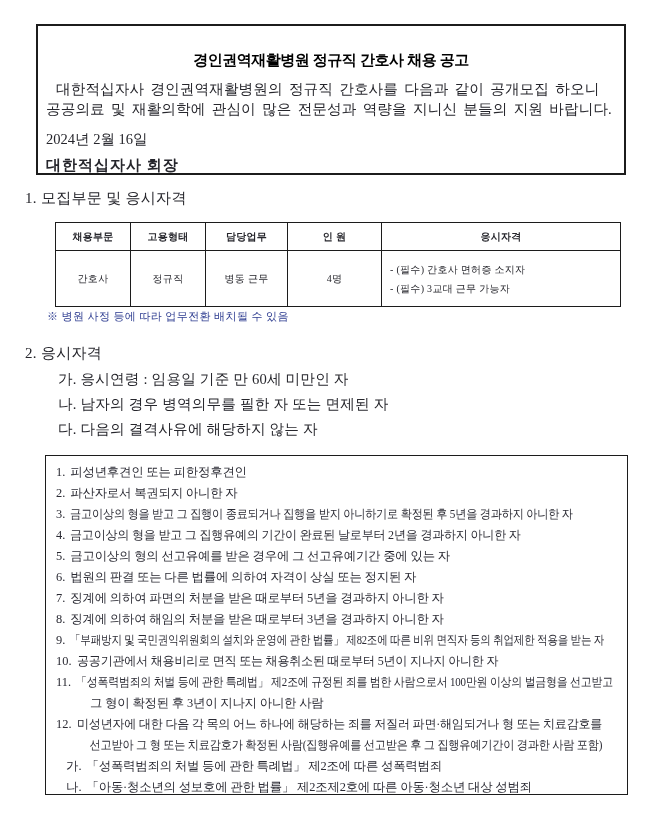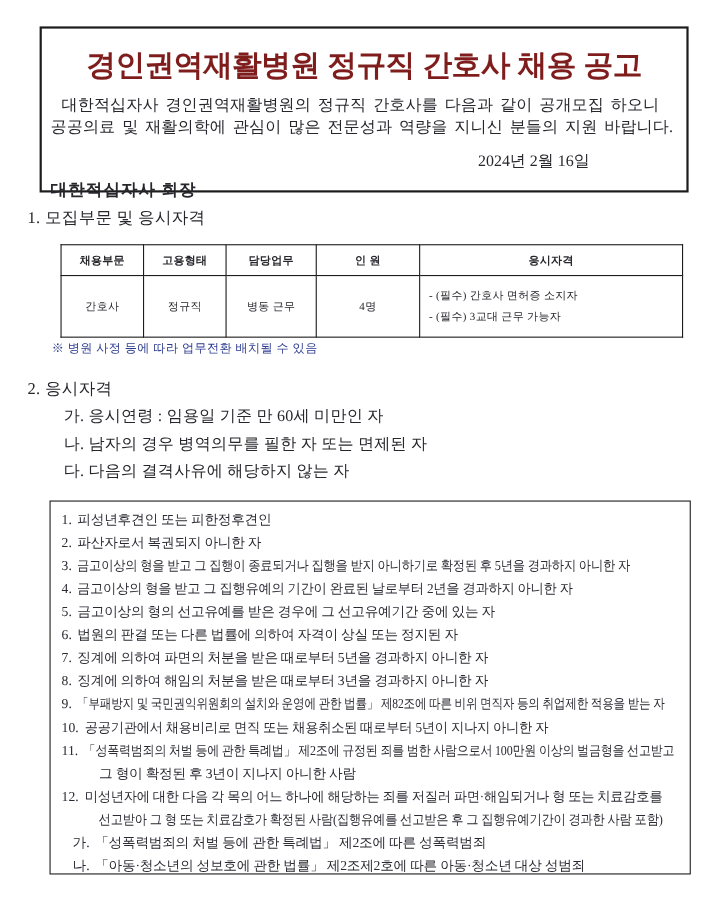--- a/index.html
+++ b/index.html
@@ -11,27 +11,27 @@
   }
   .page { position:absolute; inset:0; background:#ffffff; }
 
   
   .header-box {
     position:absolute; left:36px; top:24px; width:590px; height:151px;
     border:2px solid #1c1c1c; background:#ffffff; padding:7px 8px 0 8px;
   }
   .doc-title {
     text-align:center; font-family:"Liberation Sans","DejaVu Sans",sans-serif;
-    font-weight:bold; font-size:27px; letter-spacing:-0.5px; color:#7f1d1d;
-    margin-top:8px; white-space:nowrap;
+    font-weight:bold; font-size:15px; letter-spacing:-0.5px; color:#000000;
+    margin-top:18px; white-space:nowrap;
   }
   .intro { margin-top:9px; font-size:14.6px; line-height:20px; letter-spacing:0.1px; }
   .intro-line { display:block; white-space:nowrap; word-spacing:2.5px; }
   .intro-line.first { text-indent:10px; }
-  .date-line  { margin-top:11px; text-align:right; padding-right:80px; font-size:14.5px; }
+  .date-line  { margin-top:11px; text-align:left; padding-right:80px; font-size:14.5px; }
   .sign-line  { margin-top:7px;  padding-right:76px; font-size:15px; font-weight:bold; letter-spacing:1px; }
 
   
   .sec-heading { position:absolute; left:25px; font-size:15px; letter-spacing:0.3px; white-space:nowrap; }
   .s1 { top:189px; }
   .s2 { top:344px; }
 
   
   .recruit-table {
     position:absolute; left:55px; top:222px; width:565px;

